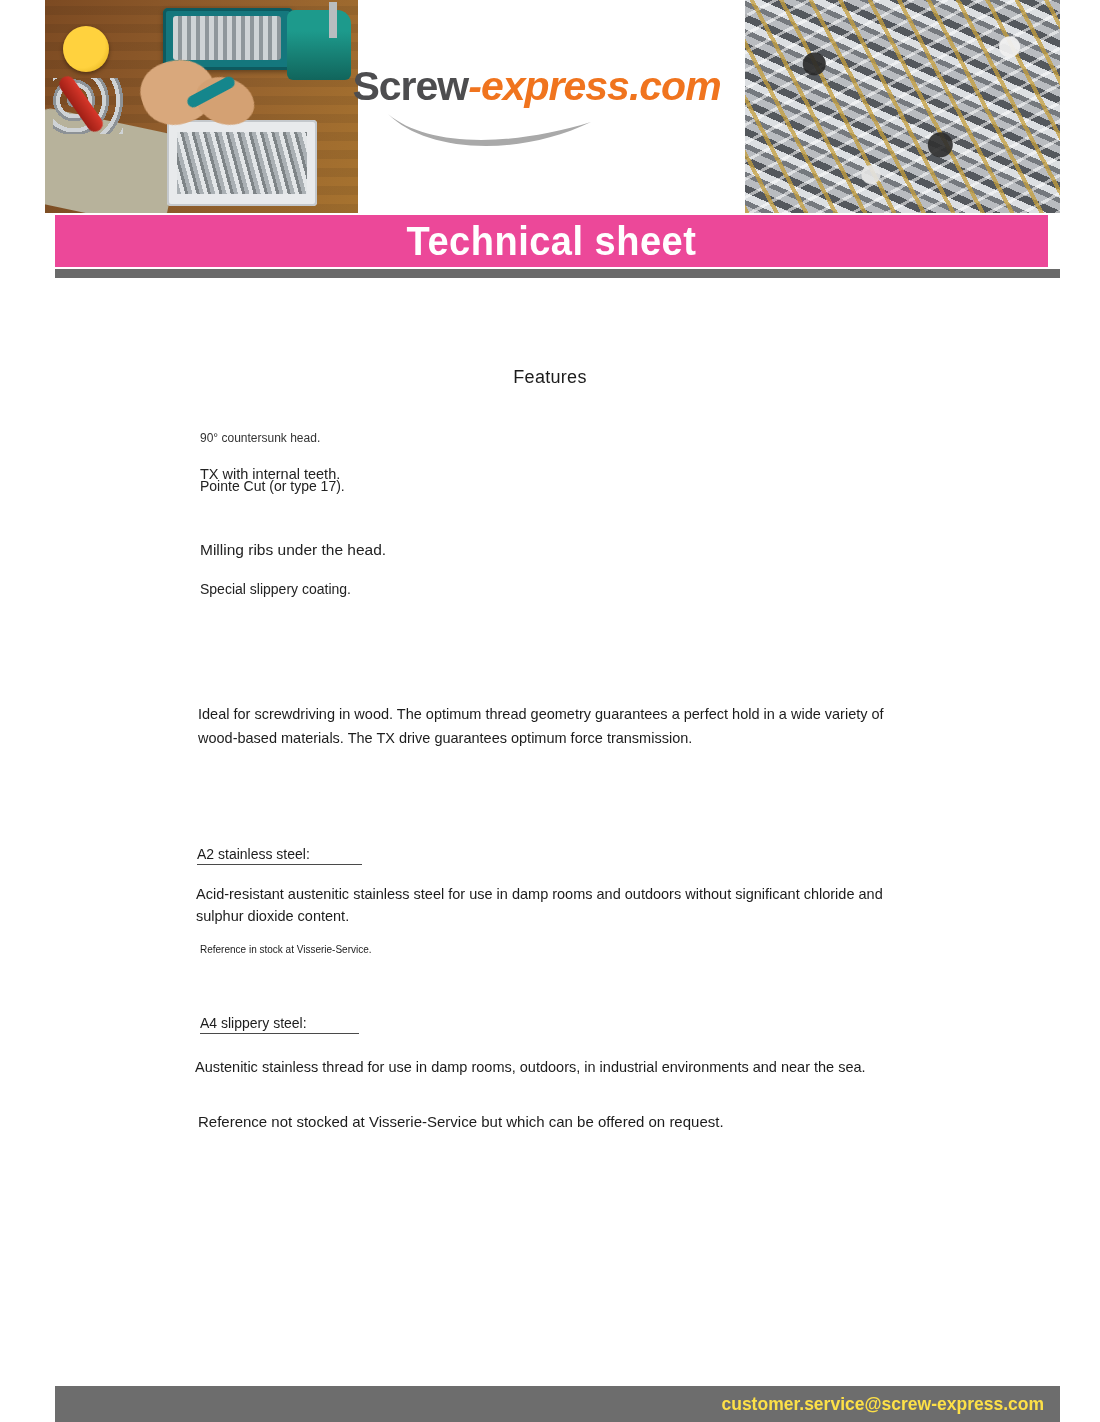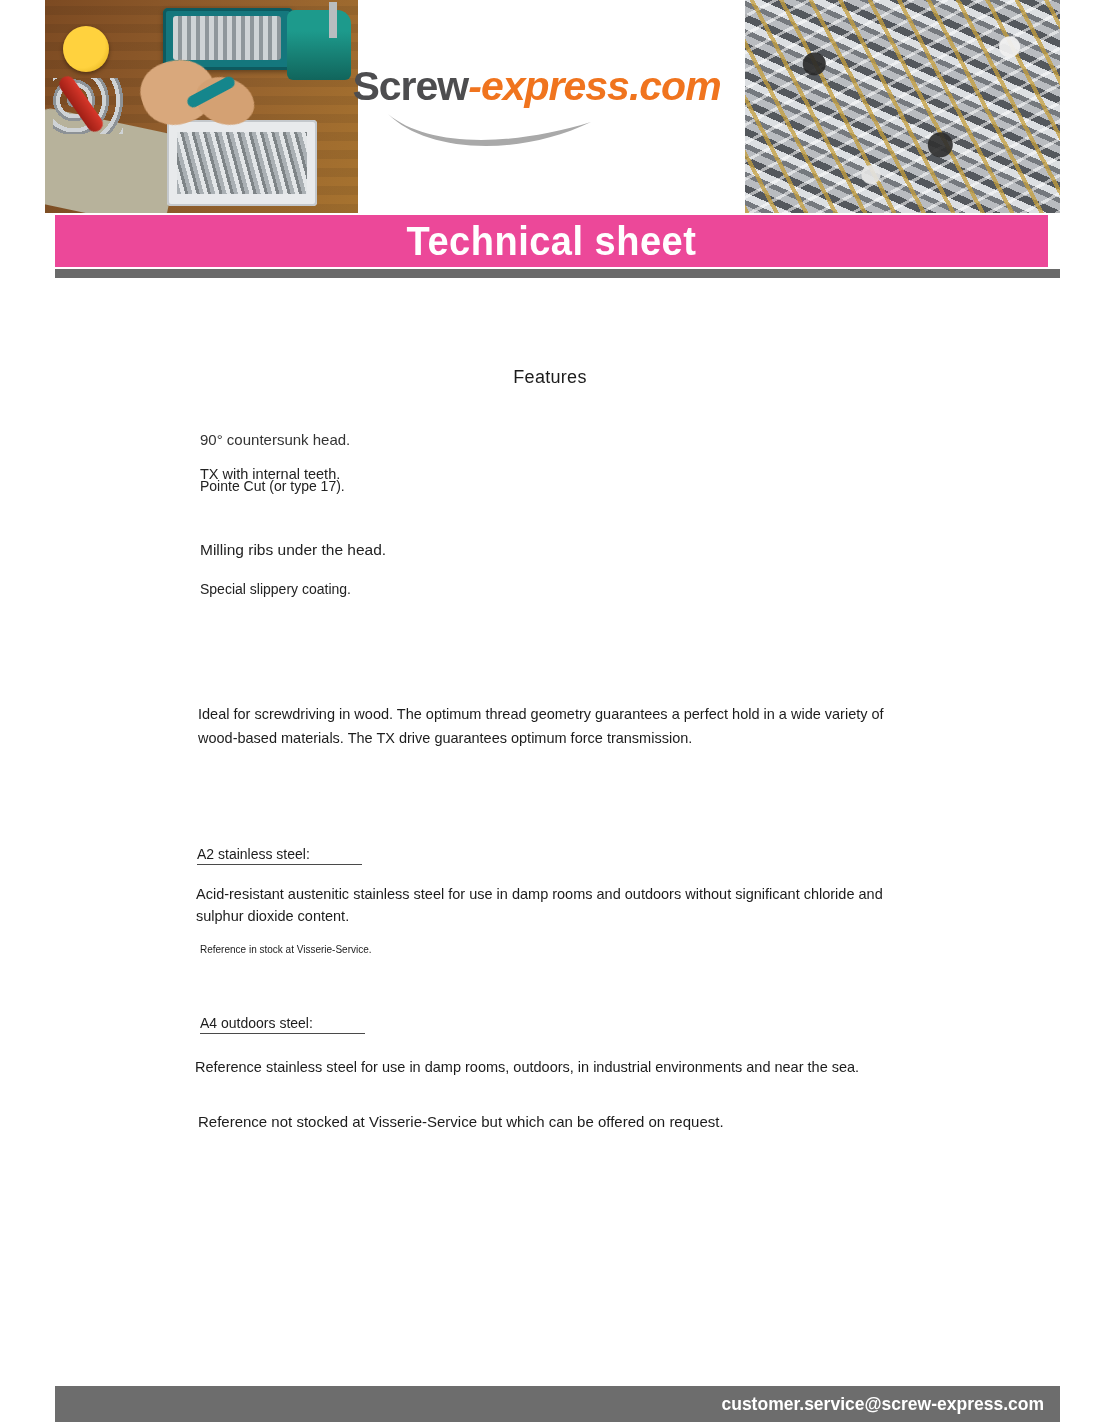--- a/index.html
+++ b/index.html
@@ -58,21 +58,21 @@
   .banner-title { color:#ffffff; font-size:38px; font-weight:bold; letter-spacing:.5px; transform:scaleY(1.05); }
   .gray-strip { position:absolute; left:55px; top:269px; width:1005px; height:9px; background:#6a6a6a; }
 
   
   .h-center { position:absolute; left:0; width:1100px; text-align:center; }
   .features-title { top:367px; font-size:18px; letter-spacing:.3px; }
   .application-title { top:636px; font-family:"Liberation Serif", serif; font-weight:bold; font-size:25px; }
   .materials-title { top:784px; font-size:17px; }
 
   .feature { position:absolute; left:200px; color:#222; }
-  .feature-0 { top:431px; font-size:15px; color:#333; }
+  .feature-0 { top:431px; font-size:12px; color:#333; }
   .feature-1 { top:466px; font-size:14.5px; }
   .feature-2 { top:478px; font-size:14px; }
   .feature-3 { top:541px; font-size:15.5px; }
   .feature-4 { top:581px; font-size:14px; }
 
   .application-body { position:absolute; left:198px; top:703px; width:695px; font-size:14.5px; line-height:1.65; }
 
   .mat-label { position:absolute; font-size:14px; }
   .mat-label .ul { display:inline-block; border-bottom:1px solid #4a4a4a; padding-right:52px; padding-bottom:2px; }
   .a2-label { left:197px; top:846px; }
@@ -81,21 +81,21 @@
   .mat-desc { position:absolute; width:700px; font-size:14.5px; line-height:1.55; }
   .a2-desc { left:196px; top:883px; }
   .a4-desc { left:195px; top:1056px; }
 
   .mat-stock { position:absolute; font-size:10px; }
   .a2-stock { left:200px; top:944px; }
   .a4-stock { left:198px; top:1113px; font-size:15px; }
 
   
   .footer { position:absolute; left:55px; top:1386px; width:1005px; height:36px; background:#6d6d6d; display:flex; align-items:center; justify-content:flex-end; padding-right:16px; }
-  .footer-email { color:#ffffff; font-weight:bold; font-size:17.5px; }
+  .footer-email { color:#fde047; font-weight:bold; font-size:17.5px; }
 </style>
 </head>
 <body>
 
 <div class="page">
 
   <div class="photo photo-left">
     <div class="el el-arm"></div>
     <div class="el el-whitebox"></div>
     <div class="el el-screws2"></div>
@@ -137,22 +137,22 @@
   <div class="application-body">Ideal for screwdriving in wood. The optimum thread geometry guarantees a perfect hold in a wide variety of wood-based materials. The TX drive guarantees optimum force transmission.</div>
 
 
   <div class="mat-label a2-label">
     <span class="ul">A2 stainless steel:</span>
   </div>
   <div class="mat-desc a2-desc">Acid-resistant austenitic stainless steel for use in damp rooms and outdoors without significant chloride and sulphur dioxide content.</div>
   <div class="mat-stock a2-stock">Reference in stock at Visserie-Service.</div>
 
   <div class="mat-label a4-label">
-    <span class="ul">A4 outdoors steel:</span>
+    <span class="ul">A4 slippery steel:</span>
   </div>
-  <div class="mat-desc a4-desc">Reference stainless steel for use in damp rooms, outdoors, in industrial environments and near the sea.</div>
+  <div class="mat-desc a4-desc">Austenitic stainless thread for use in damp rooms, outdoors, in industrial environments and near the sea.</div>
   <div class="mat-stock a4-stock">Reference not stocked at Visserie-Service but which can be offered on request.</div>
 
   <div class="footer">
     <div class="footer-email">customer.service@screw-express.com</div>
   </div>
 
 </div>
 
 </body></html>

